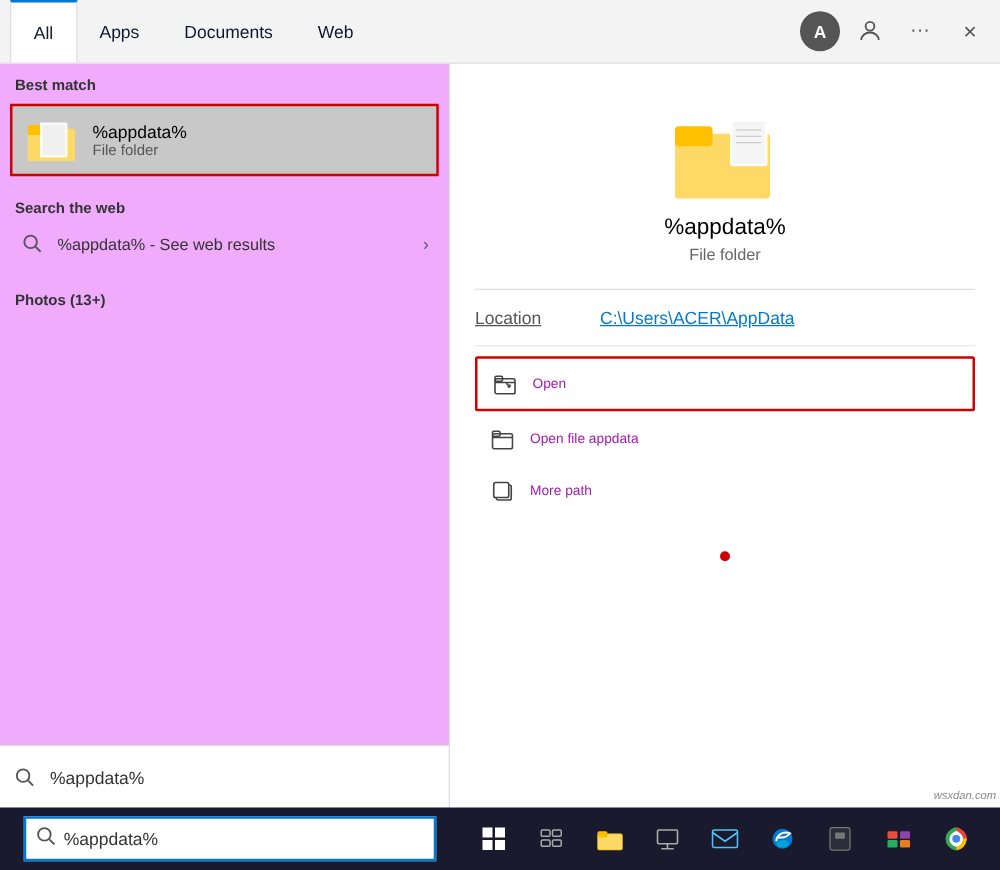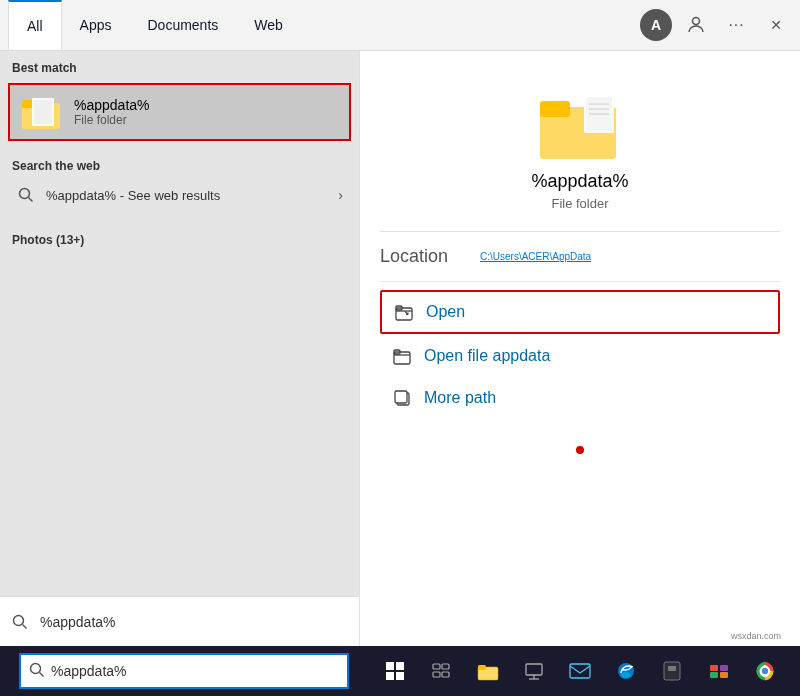--- a/index.html
+++ b/index.html
@@ -103,21 +103,21 @@
       overflow: hidden;
     }
 
     
     .left-panel {
       width: 360px;
       flex-shrink: 0;
       display: flex;
       flex-direction: column;
       border-right: 1px solid #e0e0e0;
-      background: #e5e5e5;
+      background: #f0abfc;
     }
 
     .section-label {
       padding: 10px 12px 6px 12px;
       font-size: 12px;
       font-weight: 600;
       color: #333;
     }
 
     
@@ -270,28 +270,29 @@
     
     .info-row {
       display: flex;
       align-items: center;
       padding: 14px 0;
       border-bottom: 1px solid #e8e8e8;
       gap: 20px;
     }
 
     .info-label {
-      font-size: 18px;
+      font-size: 14px;
       color: #555;
       width: 80px;
       flex-shrink: 0;
+      text-decoration: underline;
     }
 
     .info-value {
-      font-size: 10px;
+      font-size: 14px;
       color: #0078d4;
       text-decoration: underline;
       cursor: pointer;
     }
 
     
     .action-buttons {
       display: flex;
       flex-direction: column;
       gap: 2px;
@@ -315,22 +316,22 @@
       width: 20px;
       height: 20px;
       display: flex;
       align-items: center;
       justify-content: center;
       color: #444;
       font-size: 15px;
     }
 
     .action-label {
-      font-size: 16px;
-      color: #0369a1;
+      font-size: 11px;
+      color: #a21caf;
     }
 
     
     .red-dot {
       width: 8px;
       height: 8px;
       background: #d00000;
       border-radius: 50%;
       margin: 20px auto;
     }
@@ -396,25 +397,26 @@
 
     
     .left-panel-bottom {
       border-top: 1px solid #ddd;
     }
 
     
     .watermark {
       position: absolute;
       bottom: 54px;
-      right: 16px;
+      right: 0;
       font-size: 9px;
       color: #888;
       background: rgba(255,255,255,0.7);
       padding: 1px 3px;
+      font-style: italic;
     }
   </style>
 </head>
 <body>
 
 <div class="search-window">
 
   <div class="nav-bar">
     <div class="nav-tabs">
       <div class="nav-tab active">

